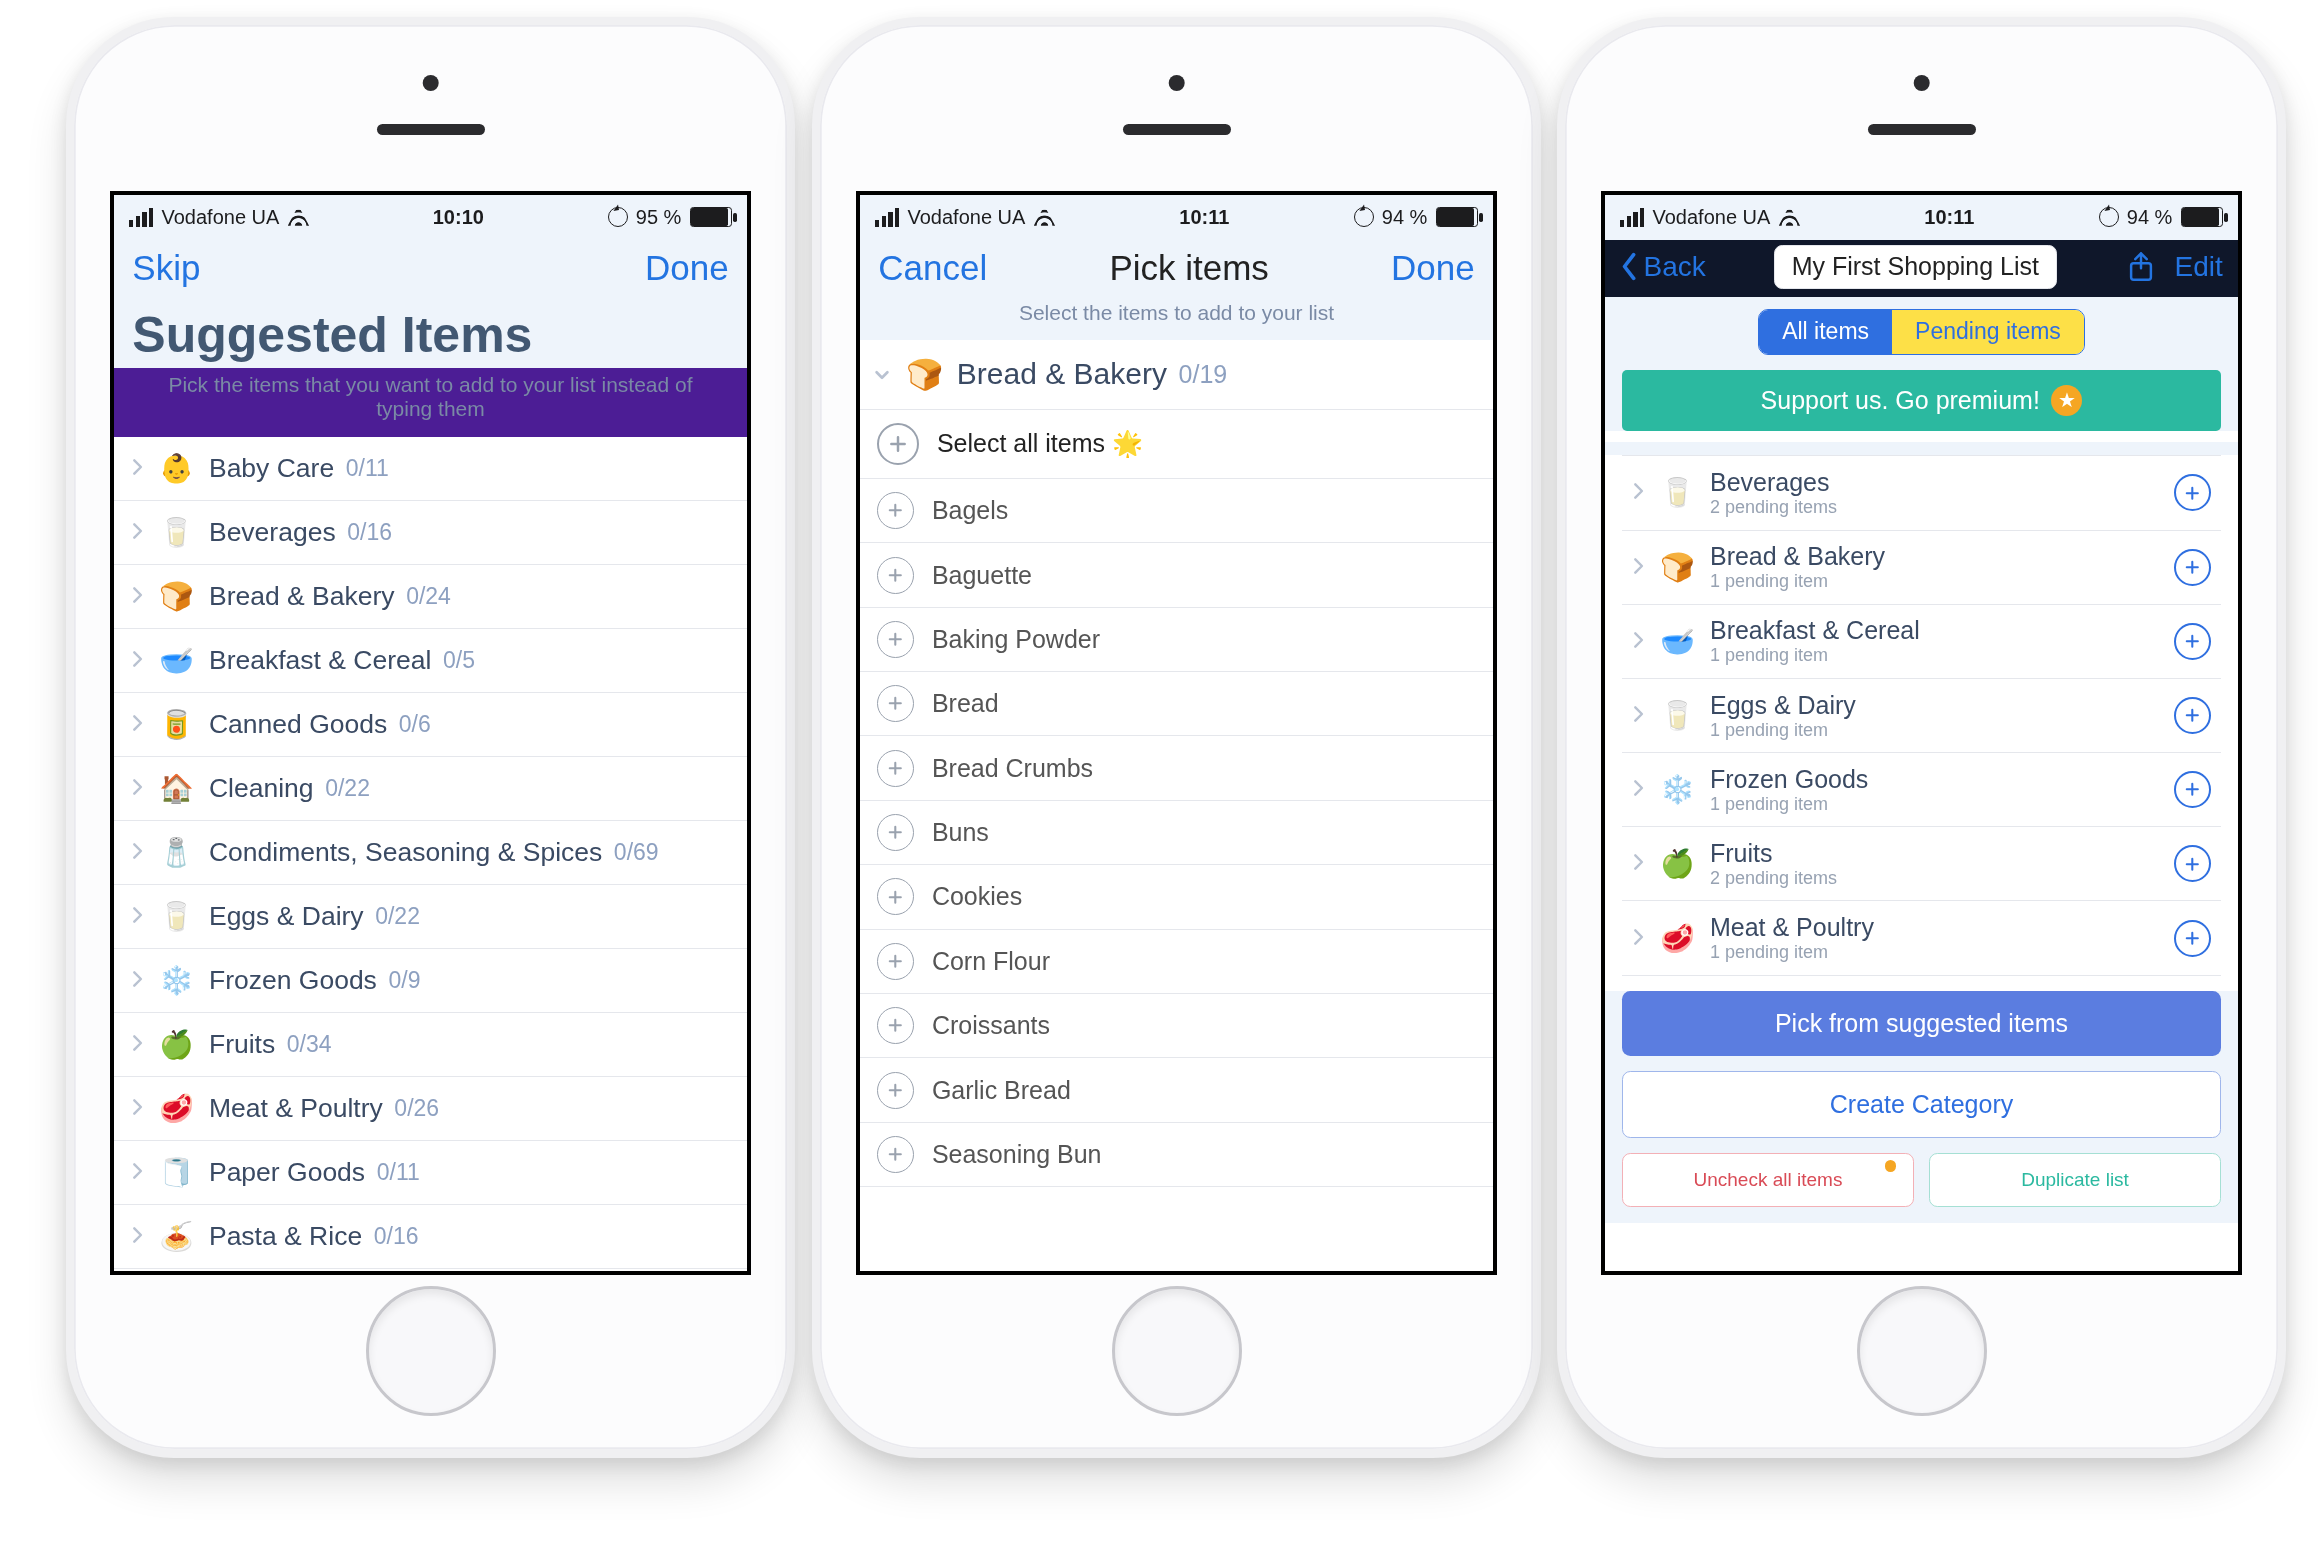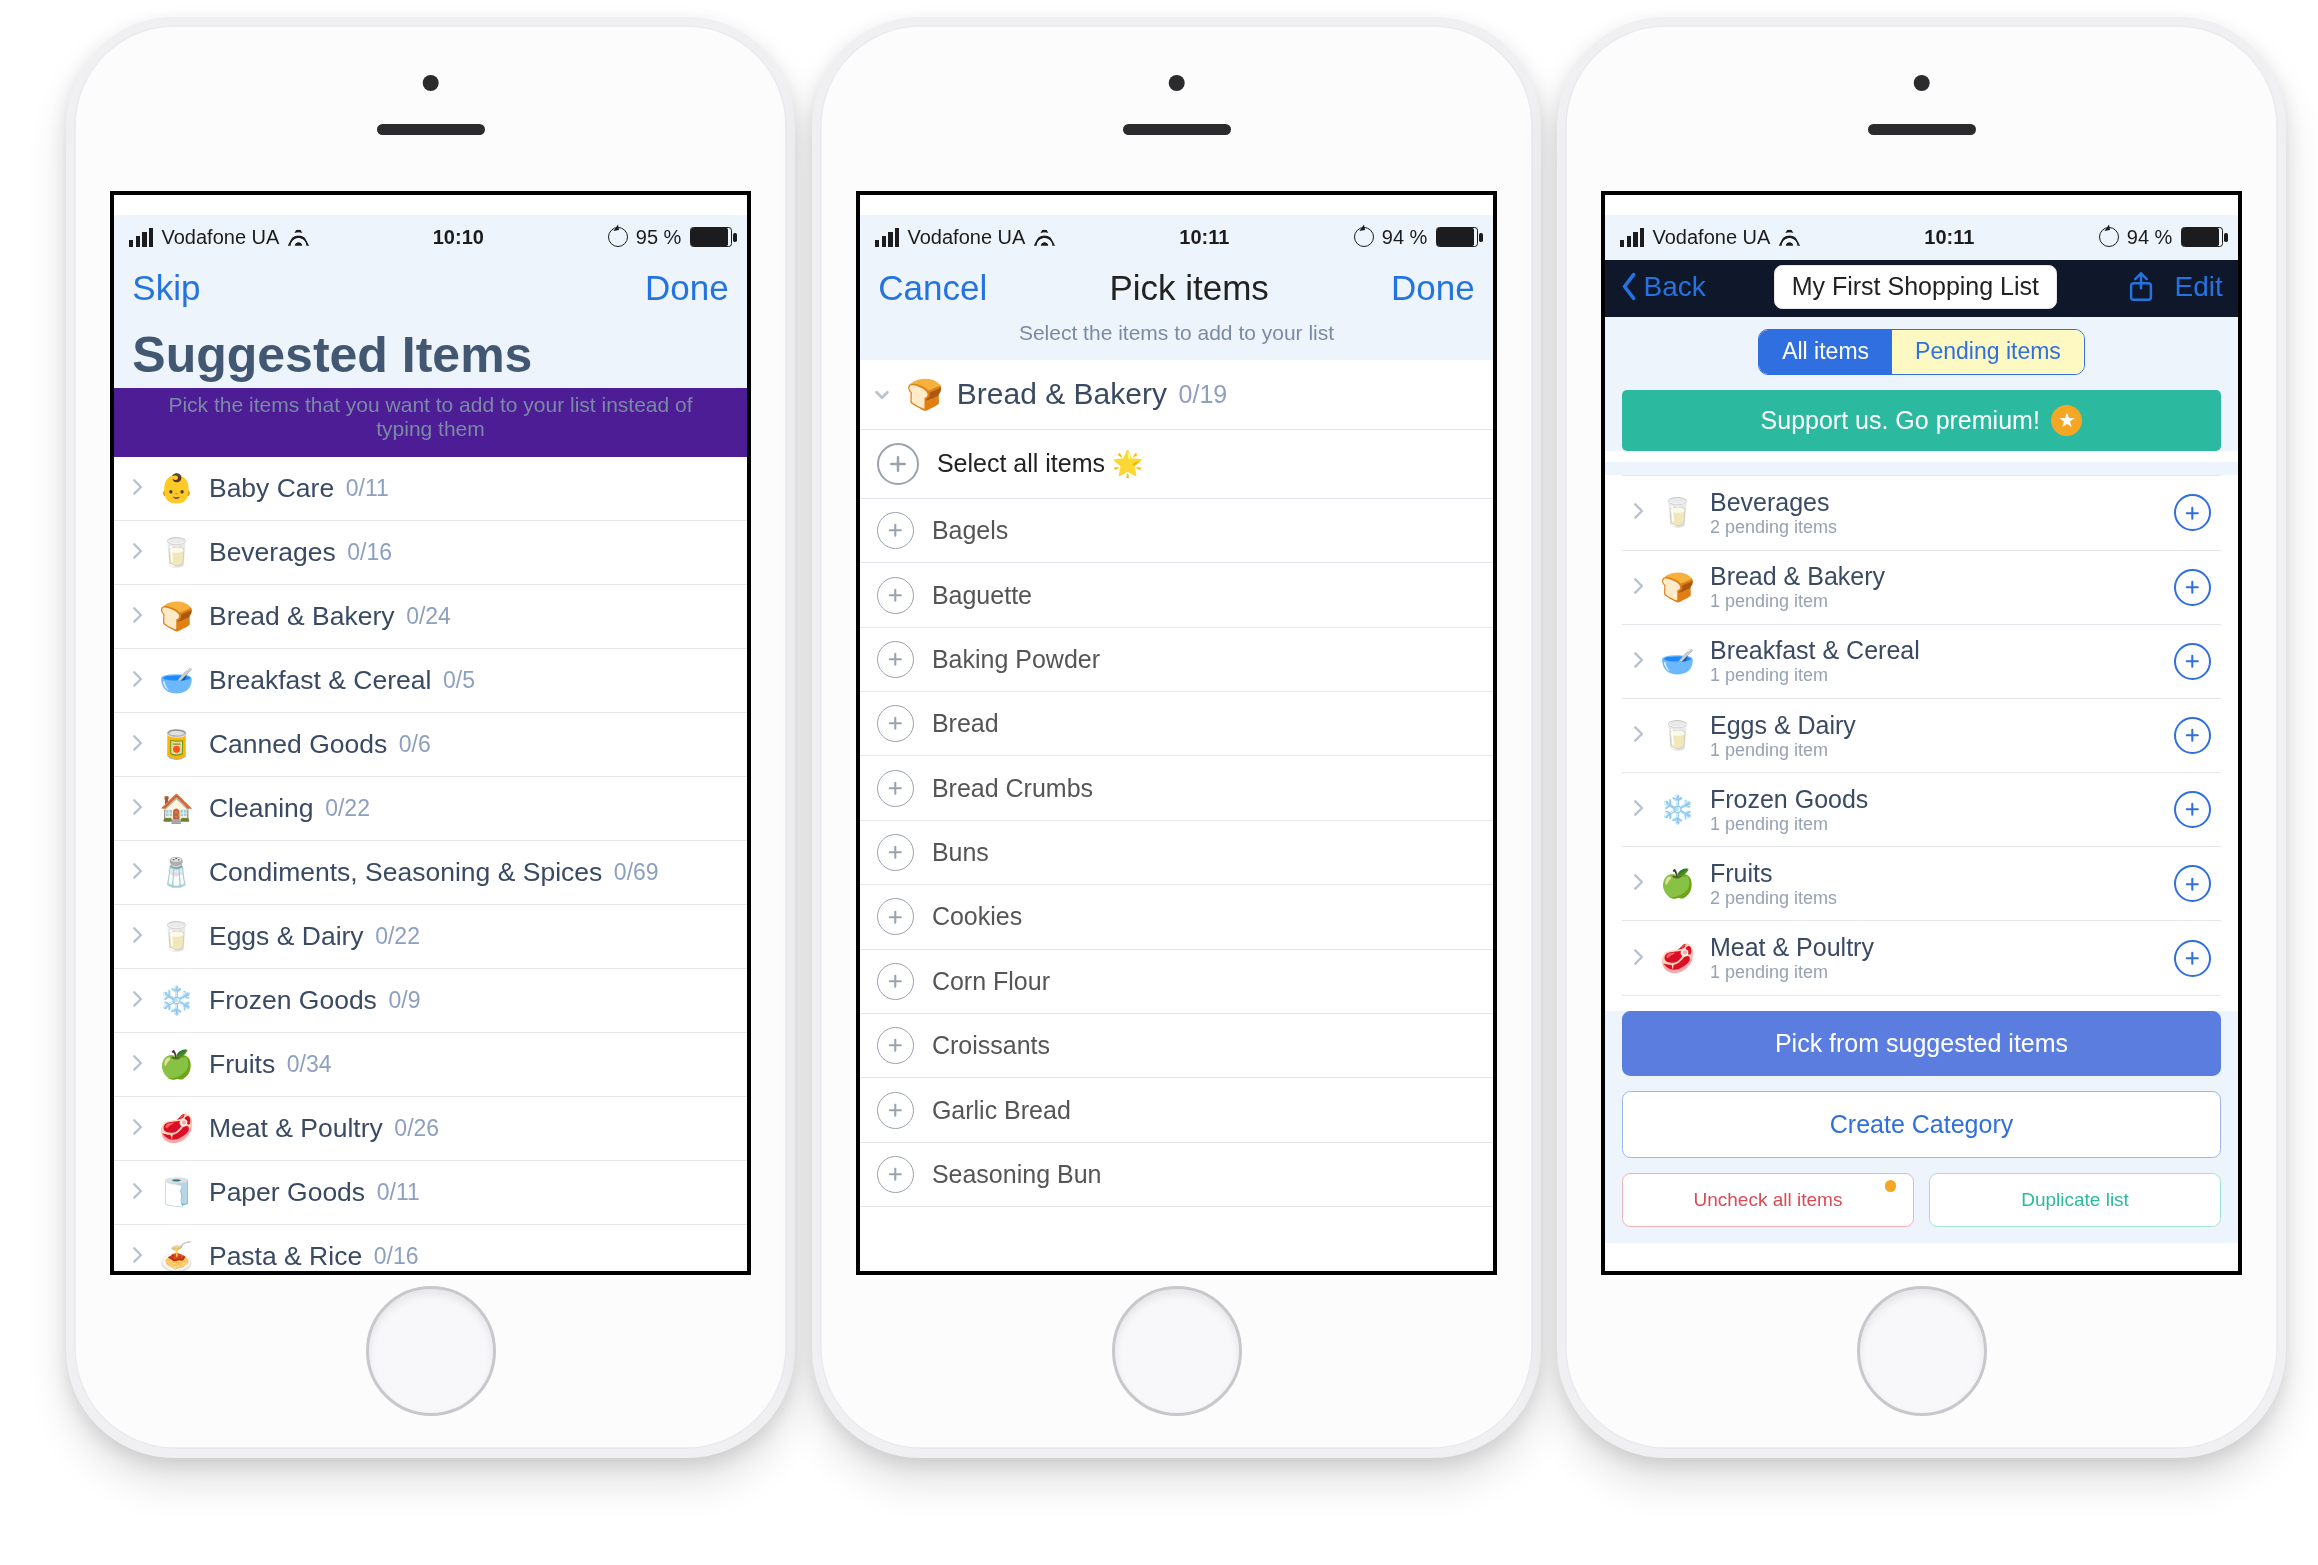--- a/index.html
+++ b/index.html
@@ -64,21 +64,21 @@
     border:4.1px solid #000;
     overflow:hidden;
   }
 
   
   .statusbar {
     height:45px;
     display:flex; justify-content:space-between; align-items:center;
     padding:0 15px;
     background:#eef4fb;
-    font-size:20px; font-weight:500; color:#1c1c1e;margin-top:20px;
+    font-size:20px; font-weight:500; color:#1c1c1e;
   }
   .sb-left, .sb-right { display:flex; align-items:center; gap:8.3px; }
   .sb-time { font-weight:600; }
   .sig { display:inline-flex; align-items:flex-end; gap:2.5px; }
   .sig i { width:4.1px; background:#1c1c1e; display:inline-block; }
   .sig i:nth-child(1){height:6.6px;}
   .sig i:nth-child(2){height:10.8px;}
   .sig i:nth-child(3){height:15px;}
   .sig i:nth-child(4){height:19px;}
   .wifi {
@@ -187,21 +187,21 @@
   .pick-row.first { color:#222; font-size:25px; }
 
   
   .seg {
     display:flex; justify-content:center; padding:11.6px 0 15px; background:#eef4fb;
   }
   .seg-wrap{
     display:flex; border:1.7px solid #2f6fe0; border-radius:10px; overflow:hidden;
     font-size:23px;
   }
-  .seg-btn{ padding:8.3px 23px; color:#2f6fe0; background:#fef9c3; }
+  .seg-btn{ padding:8.3px 23px; color:#2f6fe0; background:#fde047; }
   .seg-btn.active{ background:#2f6fe0; color:#fff; }
 
   .banner {
     margin:0 16.6px 11.6px; border-radius:5px;
     background:#2bb9a0;
     color:#fff; font-size:25px;
     display:flex; align-items:center; justify-content:center;
     gap:11.6px; padding:15px 8.3px;
   }
   .star{ width:31px;height:31px;background:#f5a623;border-radius:50%;display:flex;align-items:center;justify-content:center;color:#fff;font-size:20px;}

